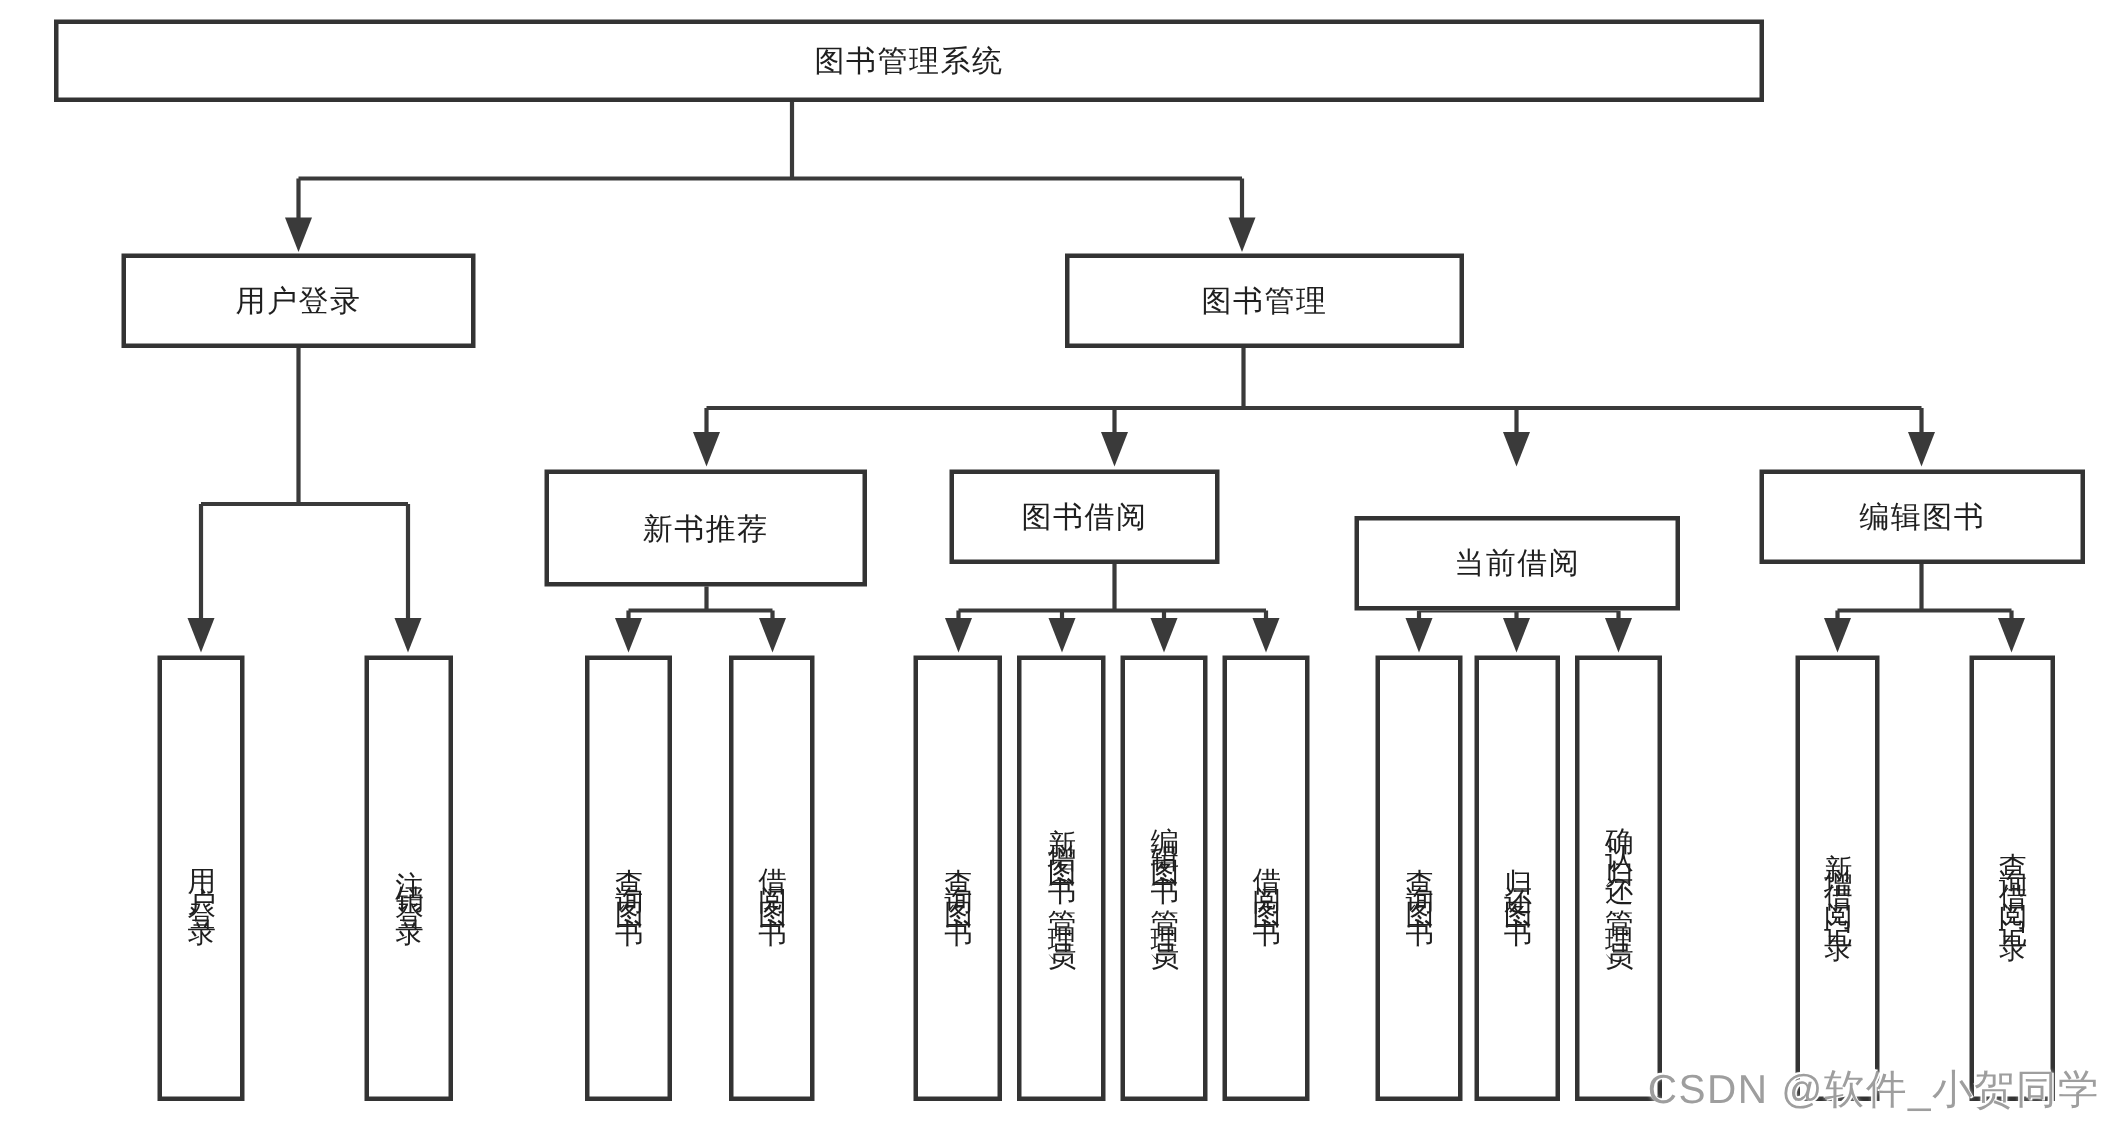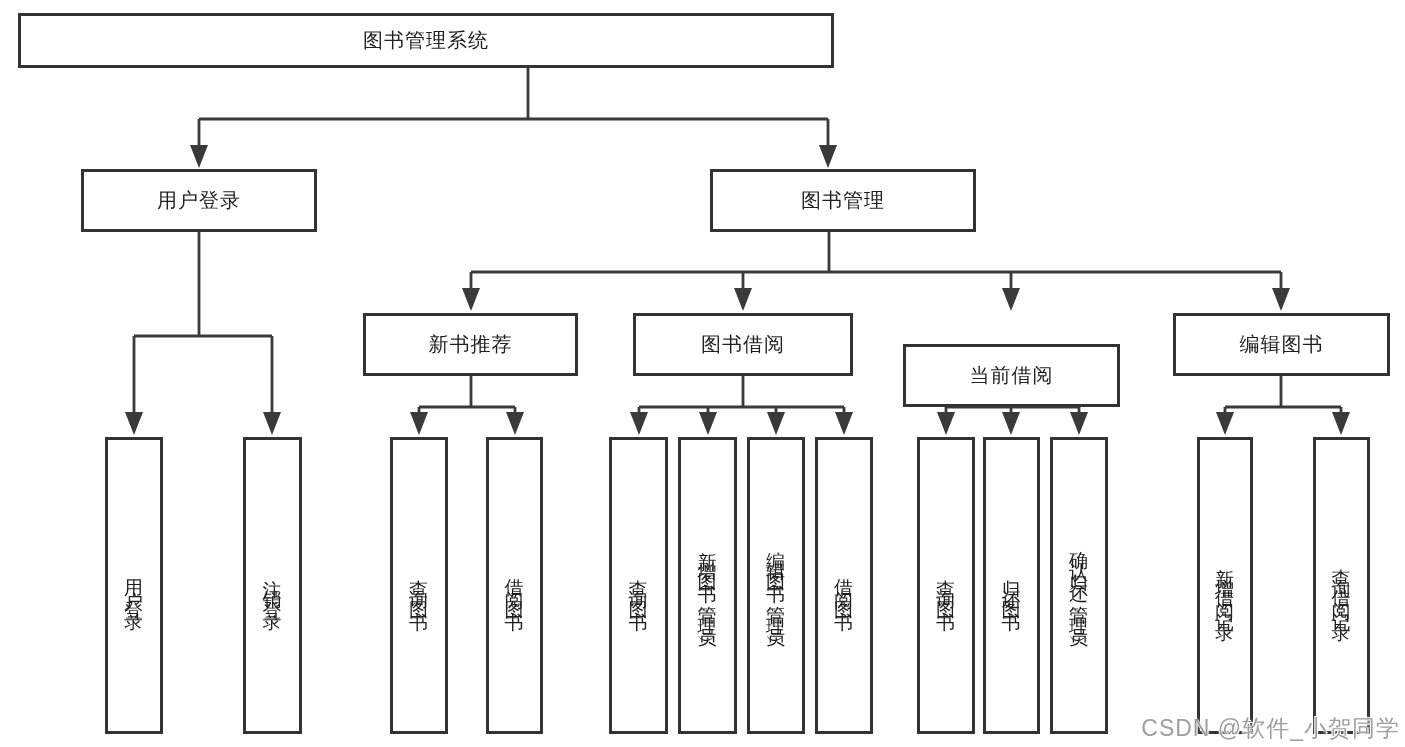--- a/index.html
+++ b/index.html
@@ -13,21 +13,21 @@
     display:flex;align-items:center;justify-content:center;z-index:2;
   }
   .hlabel{font-size:20px;letter-spacing:1px;white-space:nowrap;color:#1f1f1f;}
   .vbox{padding:4px 0;}
   .vlabel{
     writing-mode:vertical-rl;text-orientation:mixed;line-height:1;
     font-size:19px;letter-spacing:11px;color:#1f1f1f;white-space:nowrap;
   }
   #watermark{
     position:absolute;right:5px;bottom:3px;z-index:5;
-    font-size:23px;letter-spacing:1px;color:#9e9e9e;white-space:nowrap;
+    font-size:27px;letter-spacing:1px;color:#9e9e9e;white-space:nowrap;
     text-shadow:1px 1px 0 #ffffff,0 0 3px #ffffff,-1px -1px 0 #ffffff;
   }
 </style>
 </head>
 <body>
 
 <div id="stage">
 
   <svg id="connector-layer" width="1405" height="747" viewBox="0 0 1405 747">
     <g stroke="#3a3a3a" stroke-width="2.8" fill="none">
@@ -82,35 +82,35 @@
       <polygon points="767,412 785,412 776,435"></polygon>
       <polygon points="835,412 853,412 844,435"></polygon>
       <polygon points="937,412 955,412 946,435"></polygon>
       <polygon points="1002,412 1020,412 1011,435"></polygon>
       <polygon points="1070,412 1088,412 1079,435"></polygon>
       <polygon points="1216,412 1234,412 1225,435"></polygon>
       <polygon points="1332,412 1350,412 1341,435"></polygon>
     </g>
   </svg>
 
-  <div class="box" style="left:18px;top:13px;width:816px;height:55px;">
+  <div class="box" style="left:36px;top:13px;width:1140px;height:55px;">
     <span class="hlabel">图书管理系统</span>
   </div>
 
   <div class="box" style="left:81px;top:169px;width:236px;height:63px;">
     <span class="hlabel">用户登录</span>
   </div>
   <div class="box" style="left:710px;top:169px;width:266px;height:63px;">
     <span class="hlabel">图书管理</span>
   </div>
 
-  <div class="box" style="left:363px;top:313px;width:215px;height:63px;">
+  <div class="box" style="left:363px;top:313px;width:215px;height:78px;">
     <span class="hlabel">新书推荐</span>
   </div>
-  <div class="box" style="left:633px;top:313px;width:220px;height:63px;">
+  <div class="box" style="left:633px;top:313px;width:180px;height:63px;">
     <span class="hlabel">图书借阅</span>
   </div>
   <div class="box" style="left:903px;top:313px;width:217px;height:63px;margin-top:31px;">
     <span class="hlabel">当前借阅</span>
   </div>
   <div class="box" style="left:1173px;top:313px;width:217px;height:63px;">
     <span class="hlabel">编辑图书</span>
   </div>
 
   <div class="box vbox" style="left:105px;top:437px;width:58px;height:297px;">

